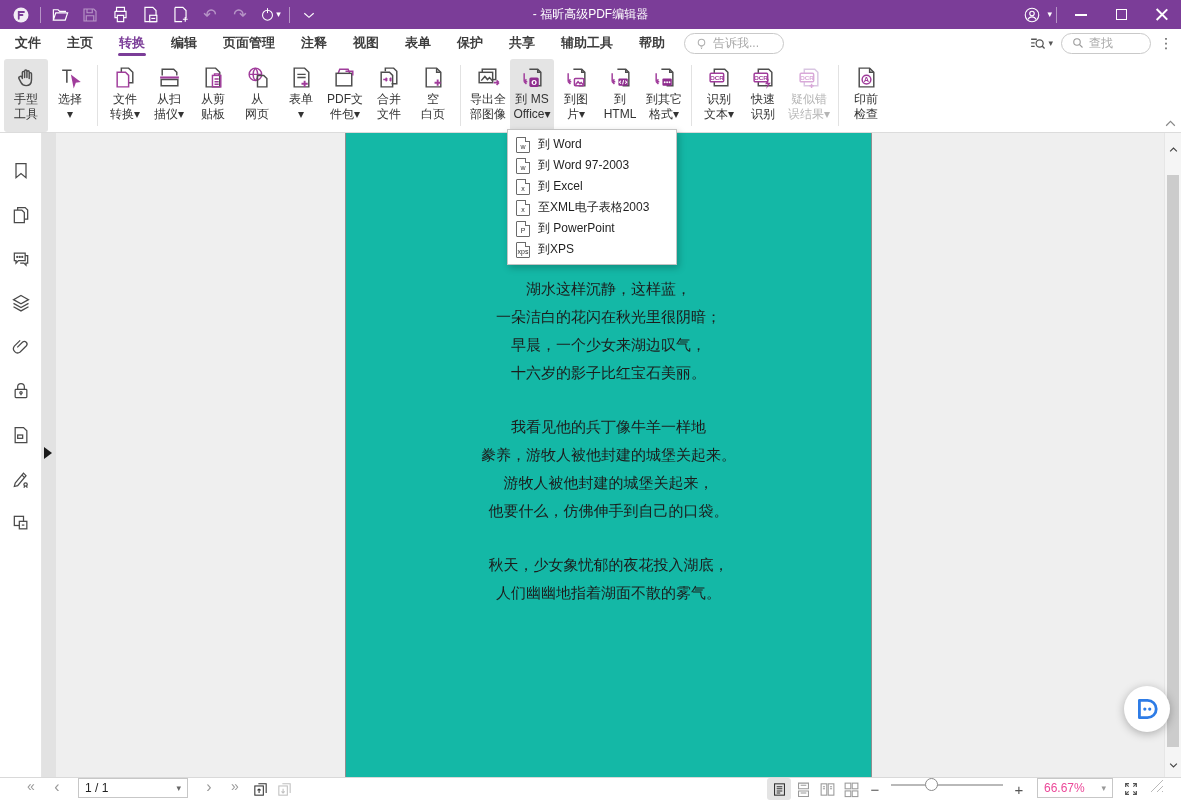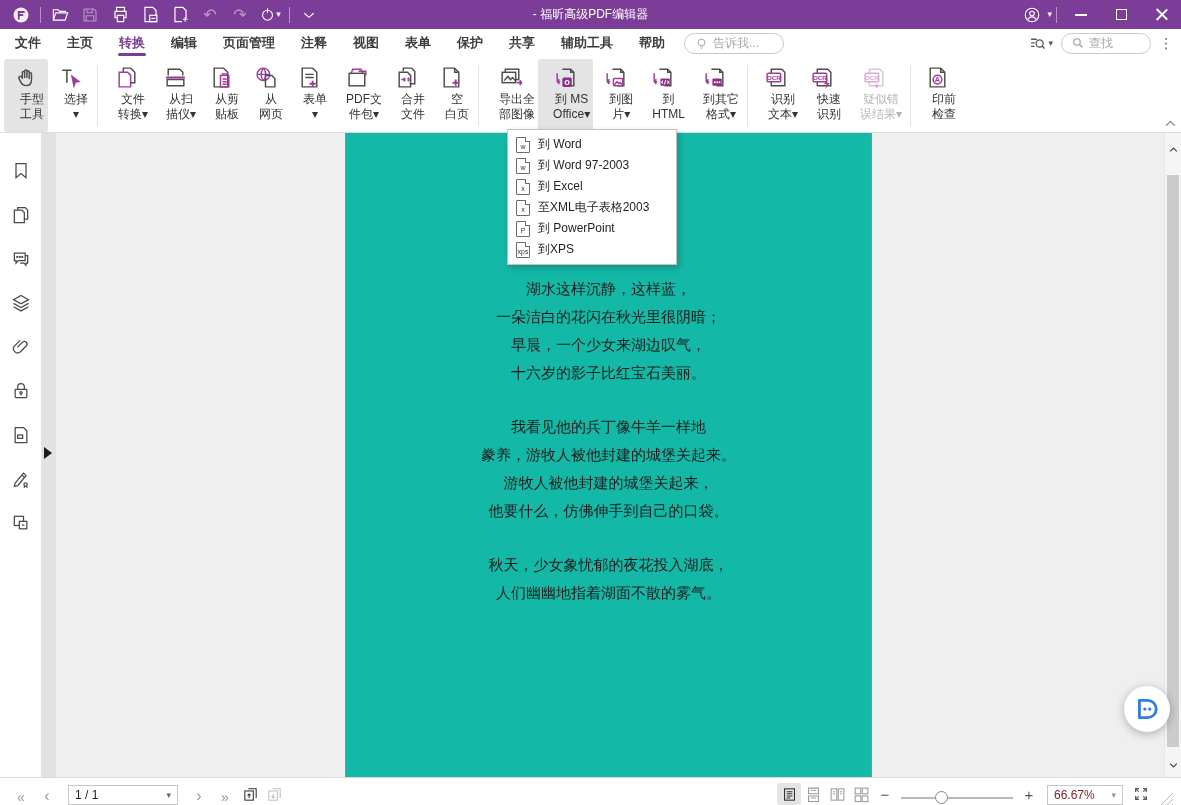--- a/index.html
+++ b/index.html
@@ -36,21 +36,21 @@
   .tabs-right { margin-left:auto; display:flex; align-items:center; gap:8px; padding-right:8px; }
   .findpill { width:90px; }
   .icbtn { background:none; border:none; display:flex; align-items:center; gap:2px; color:#555; cursor:pointer; }
   .dots { font-size:14px; color:#555; letter-spacing:0; }
   .dots::after { content:"⋮"; }
 
   
   .toolbar { position:absolute; top:57px; left:0; right:0; height:76px; background:#fff; border-bottom:1px solid #dcdcdc; display:flex; align-items:stretch; padding:2px 4px 0 4px; z-index:50; }
   .tool-btn { min-width:44px; padding:3px 3px 2px 3px; display:flex; flex-direction:column; align-items:center; border-radius:3px; cursor:pointer; }
   .tool-btn .ic { height:30px; display:flex; align-items:center; justify-content:center; }
-  .tool-btn .lbl { font-size:12px; line-height:15px; color:#333; text-align:center; white-space:pre-line;margin-left:12px; }
+  .tool-btn .lbl { font-size:12px; line-height:15px; color:#333; text-align:center; white-space:pre-line; }
   .tool-btn.selected, .tool-btn.pressed { background:#e4e4e4; }
   .tool-btn.disabled .lbl { color:#b5b5b5; }
   .tool-sep { width:1px; background:#e2e2e2; margin:6px 5px; }
   .collapse-btn { position:absolute; right:4px; bottom:1px; background:none; border:none; color:#777; cursor:pointer; }
 
   
   .dropdown { position:absolute; left:507px; top:129px; width:170px; background:#fff; border:1px solid #c4c4c4; box-shadow:2px 3px 7px rgba(0,0,0,.22); z-index:70; padding:4px 0; }
   .dd-item { display:flex; align-items:center; height:21px; padding:0 8px; font-size:12px; color:#1f1f1f; cursor:pointer; }
   .dd-ic { width:14px; height:16px; border:1px solid #6a6a6a; border-radius:1px; margin-right:8px; position:relative; display:flex; align-items:flex-end; justify-content:center; font-size:7px; line-height:8px; color:#333; padding-bottom:1px; background:#fff; flex:none; }
   .dd-ic::after { content:""; position:absolute; top:-1px; right:-1px; width:4px; height:4px; background:#fff; border-left:1px solid #6a6a6a; border-bottom:1px solid #6a6a6a; }
@@ -69,36 +69,36 @@
 
   
   .scrollbar { position:absolute; right:0; top:0; bottom:0; width:17px; background:#f5f5f5; border-left:1px solid #e6e6e6; }
   .sb-arrow { position:absolute; left:0; right:0; height:16px; display:flex; align-items:center; justify-content:center; color:#555; cursor:pointer; }
   .sb-arrow svg { display:block; }
   .sb-up { top:8px; }
   .sb-down { bottom:4px; }
   .sb-thumb { position:absolute; left:2px; right:2px; top:42px; height:572px; background:#cccccc; cursor:pointer; }
 
   
-  .statusbar { position:absolute; bottom:0; left:0; right:0; height:28px; background:#fff; border-top:1px solid #d9d9d9; display:flex; align-items:flex-end; font-size:12px; color:#555; padding:0 8px; z-index:60; }
+  .statusbar { position:absolute; bottom:0; left:0; right:0; height:28px; background:#fff; border-top:1px solid #d9d9d9; display:flex; align-items:flex-start; font-size:12px; color:#555; padding:0 18px; z-index:60; }
   .nav-ic { background:none; border:none; color:#9a9a9a; font-size:14px; width:26px; cursor:pointer; }
   .ic-first::after { content:"«"; } .ic-prev::after { content:"‹"; font-size:16px; }
   .ic-next::after { content:"›"; font-size:16px; } .ic-last::after { content:"»"; }
   .pagebox { width:110px; height:20px; border:1px solid #c7c7c7; display:flex; align-items:center; padding:0 6px; color:#222; margin:0 8px; cursor:pointer; }
   .pagebox .caret { margin-left:auto; color:#666; }
   .sbtn { background:none; border:none; display:flex; align-items:center; justify-content:center; width:24px; height:22px; cursor:pointer; color:#444; border-radius:3px; }
   .sbtn.disabled { color:#c0c0c0; }
   .sbtn.active { background:#e4e4e4; }
   .sb-spacer { flex:1; }
   .zoom-minus::after { content:"−"; font-size:15px; color:#555; }
   .zoom-plus::after { content:"+"; font-size:15px; color:#555; }
   .slider { width:112px; height:14px; position:relative; margin:0 4px; cursor:pointer; }
   .slider .track { position:absolute; top:6px; left:0; right:0; height:2px; background:#b9b9b9; }
   .slider .knob { position:absolute; top:0; left:30%; width:13px; height:13px; border-radius:50%; background:#fff; border:1px solid #8a8a8a; }
-  .zoombox { width:76px; height:20px; border:1px solid #c7c7c7; display:flex; align-items:center; padding:0 6px; color:#7f1d1d; margin:0 6px; cursor:pointer; }
+  .zoombox { width:76px; height:20px; border:1px solid #c7c7c7; display:flex; align-items:center; padding:0 6px; color:#ec4899; margin:0 6px; cursor:pointer; }
   .zoombox .caret { margin-left:auto; color:#999; }
   .grip { width:14px; height:14px; margin-left:6px; background:
     repeating-linear-gradient(135deg, transparent 0 3px, #b9b9b9 3px 4px); clip-path:polygon(100% 0,100% 100%,0 100%); }
 
   
   .assistant { position:absolute; right:11px; bottom:73px; width:46px; height:46px; border-radius:50%; background:#fff; box-shadow:0 2px 10px rgba(0,0,0,.28); display:flex; align-items:center; justify-content:center; cursor:pointer; z-index:65; }
 </style>
 </head>
 <body>
 

